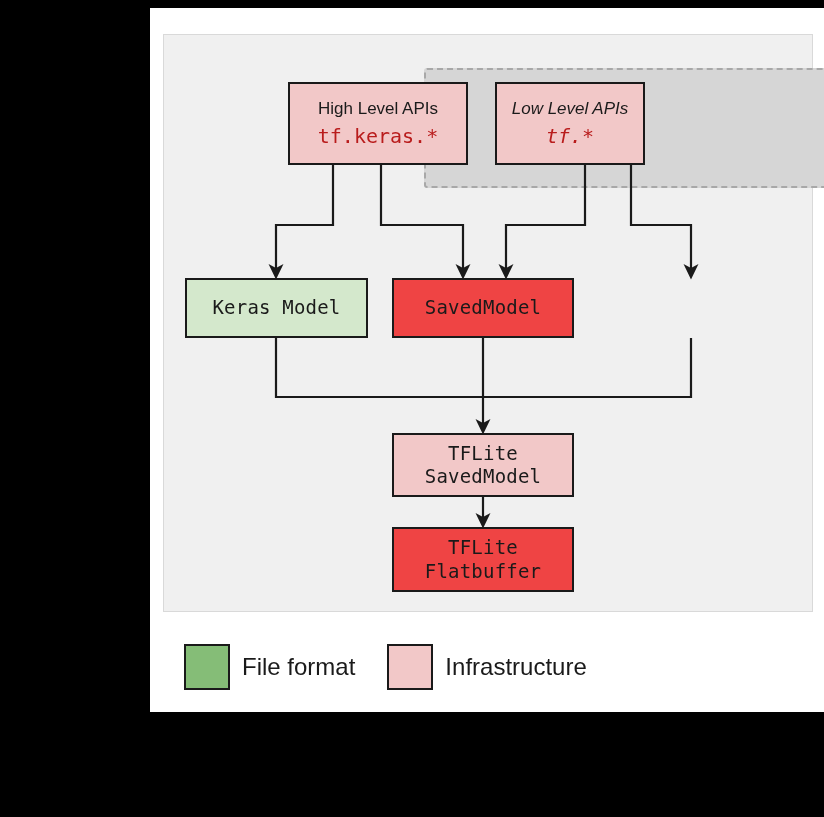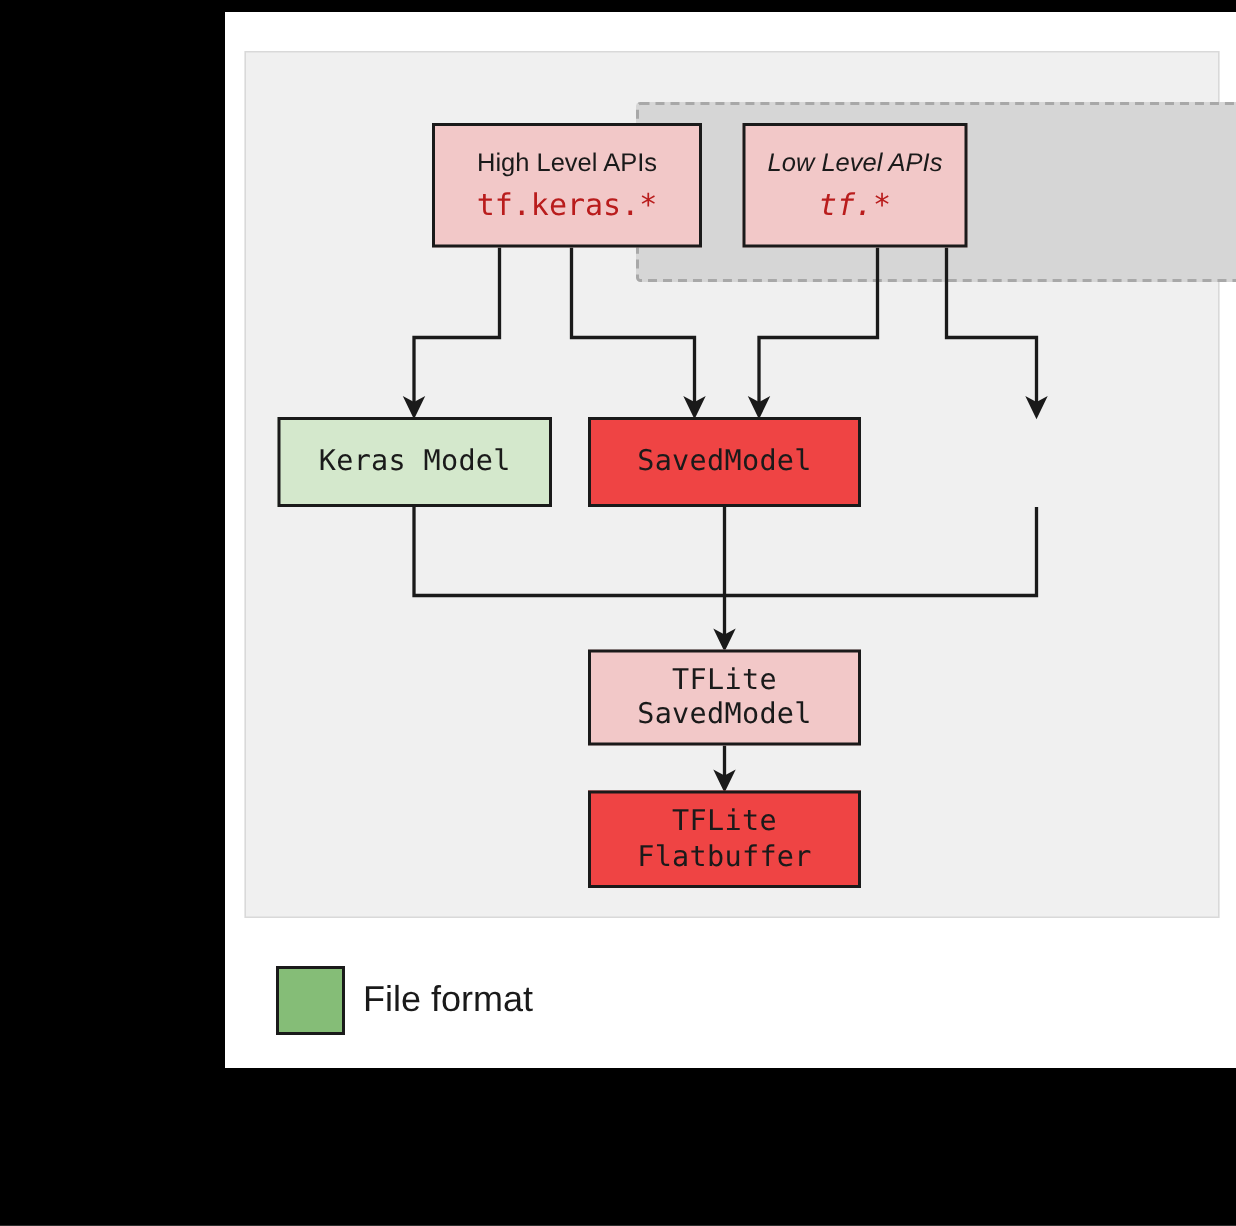--- a/index.html
+++ b/index.html
@@ -165,15 +165,19 @@
   <div class="node green" style="left:392px; top:527px; width:182px; height:65px;">
     <span class="node-mono">TFLite</span>
     <span class="node-mono">Flatbuffer</span>
   </div>
 
   <div id="legend">
     <div class="legend-item" style="margin-left:34px;">
       <span class="legend-swatch" style="background:#85bd77;"></span>
       <span class="legend-label">File format</span>
     </div>
+    <div class="legend-item" style="margin-left:32px;">
+      <span class="legend-swatch" style="background:#f2c8c8;"></span>
+      <span class="legend-label">Infrastructure</span>
+    </div>
   </div>
 
 </div>
 
 </body></html>

